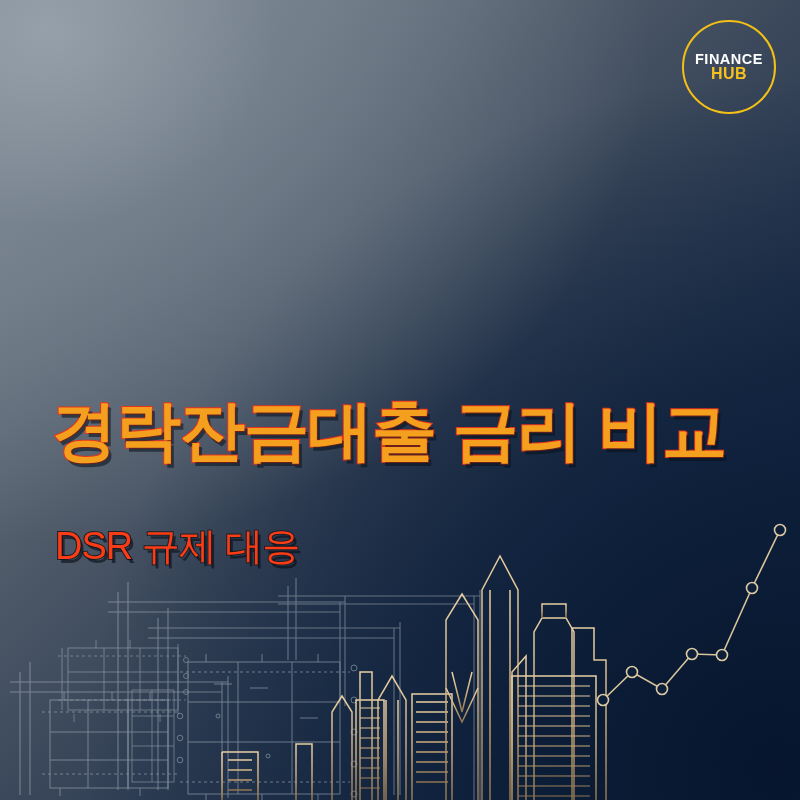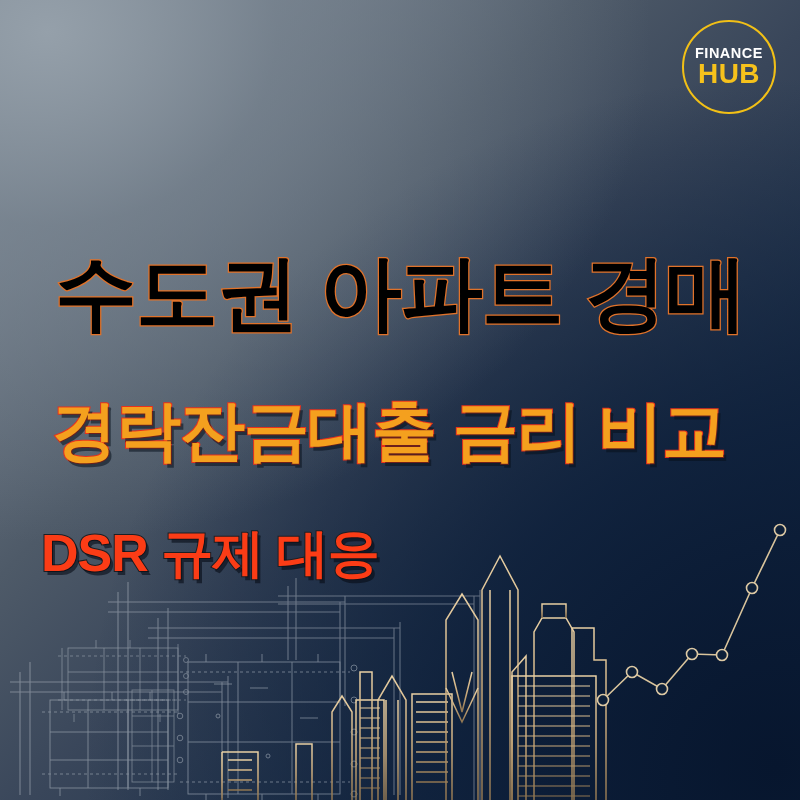--- a/index.html
+++ b/index.html
@@ -19,21 +19,21 @@
   .art{position:absolute;left:0;top:0;width:800px;height:800px;pointer-events:none;}
 
   
   #logo{
     position:absolute;left:682px;top:20px;width:94px;height:94px;
     border:2.5px solid #f2c016;border-radius:50%;
     display:flex;flex-direction:column;align-items:center;justify-content:center;
     line-height:1;
   }
   #logo .l1{color:#ffffff;font-size:14.5px;font-weight:700;letter-spacing:0.5px;}
-  #logo .l2{color:#f6c21c;font-size:28px;font-weight:800;letter-spacing:0.5px;margin-top:0;}
+  #logo .l2{color:#f6c21c;font-size:16px;font-weight:800;letter-spacing:0.5px;margin-top:0;}
 
   
   .headlines{position:absolute;left:0;top:0;width:800px;height:800px;}
 
   .hl1{
     position:absolute;left:55px;top:252px;
     font-size:82px;font-weight:800;line-height:1;
     color:#000000;
     -webkit-text-stroke:2.5px #e0722a;
     paint-order:stroke fill;
@@ -44,22 +44,22 @@
     position:absolute;left:52px;top:398px;
     font-size:65px;font-weight:800;line-height:1;
     color:#f4a01e;
     -webkit-text-stroke:2px #e8321c;
     paint-order:stroke fill;
     text-shadow:3px 4px 0 rgba(8,16,28,0.55);
     letter-spacing:-1px;
     white-space:nowrap;
   }
   .hl3{
-    position:absolute;left:41px;top:527px;
-    font-size:52px;font-weight:700;line-height:1;
+    position:absolute;left:55px;top:527px;
+    font-size:38px;font-weight:400;line-height:1;
     color:#fb3c16;
     -webkit-text-stroke:2px #1c1f24;
     paint-order:stroke fill;
     text-shadow:3px 4px 0 rgba(6,12,22,0.6);
     letter-spacing:-1px;
     white-space:nowrap;
   }
 </style>
 </head>
 <body>
@@ -298,18 +298,17 @@
       <circle cx="780" cy="530" r="5.5"></circle>
     </g>
   </svg>
 
   <div id="logo">
     <span class="l1">FINANCE</span>
     <span class="l2">HUB</span>
   </div>
 
   <div class="headlines">
-    <div class="hl1">수도권 아파트 경매</div>
     <div class="hl2">경락잔금대출 금리 비교</div>
     <div class="hl3">DSR 규제 대응</div>
   </div>
 
 </div>
 
 </body></html>

